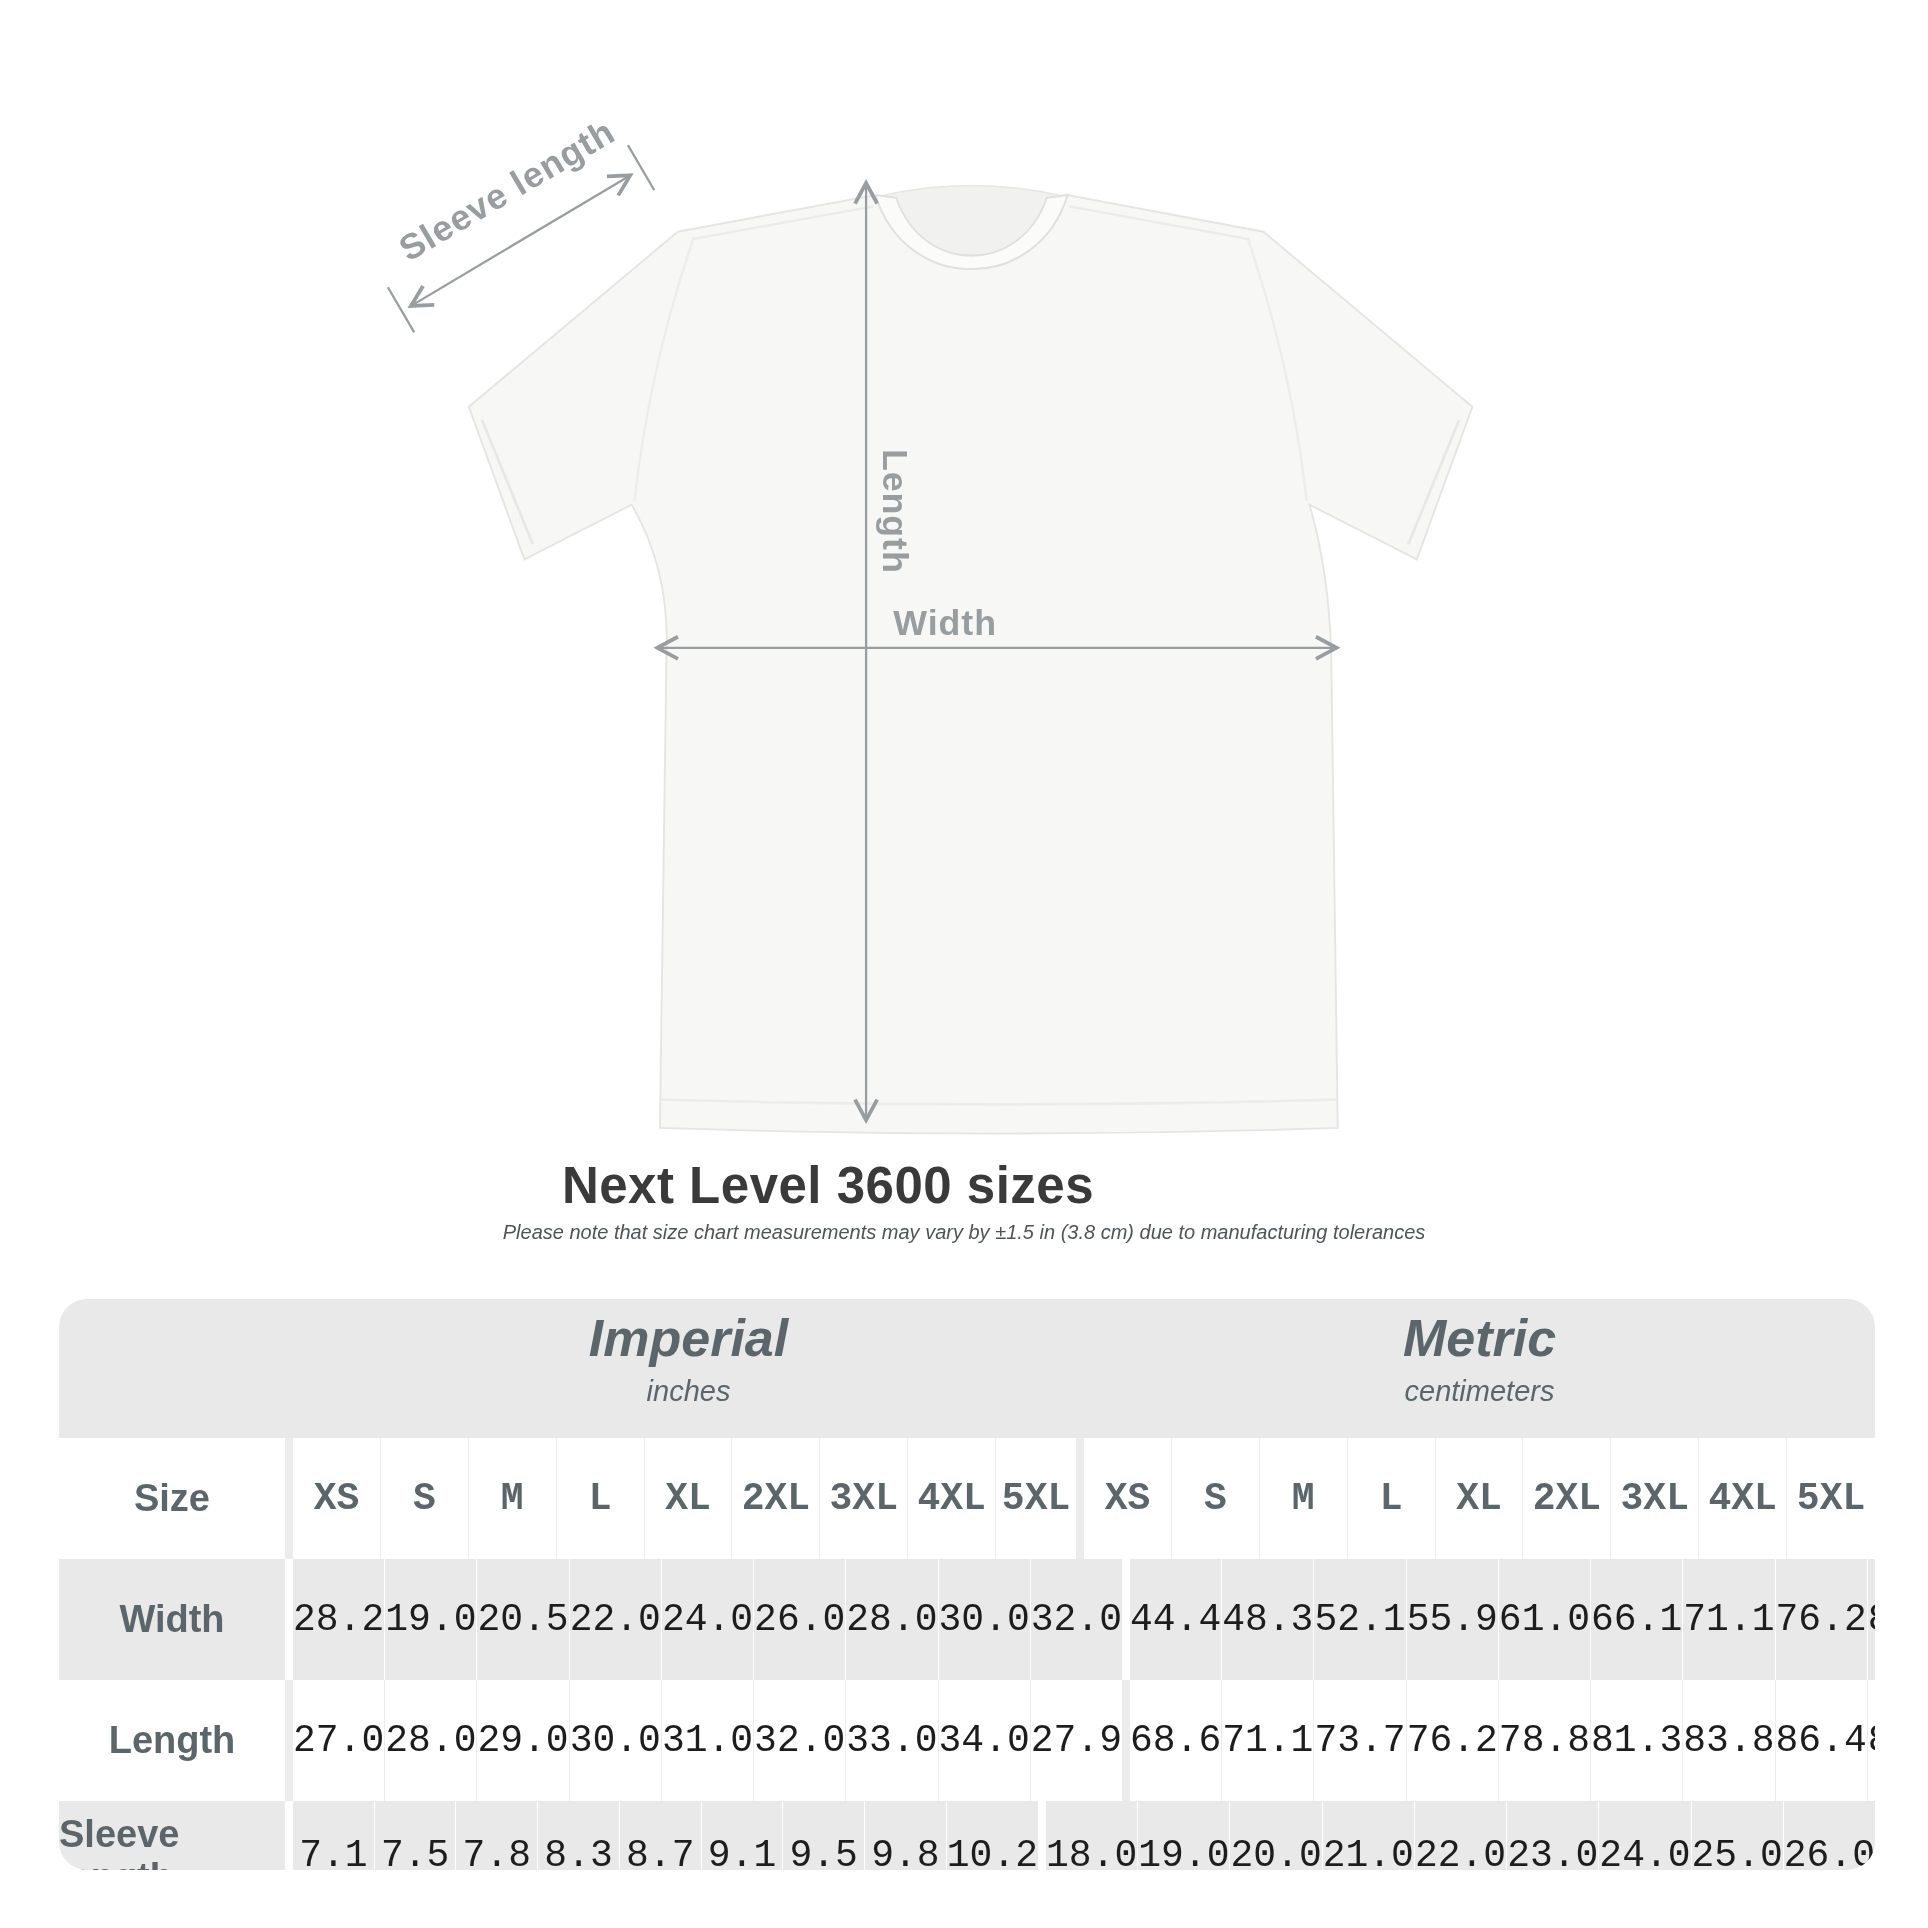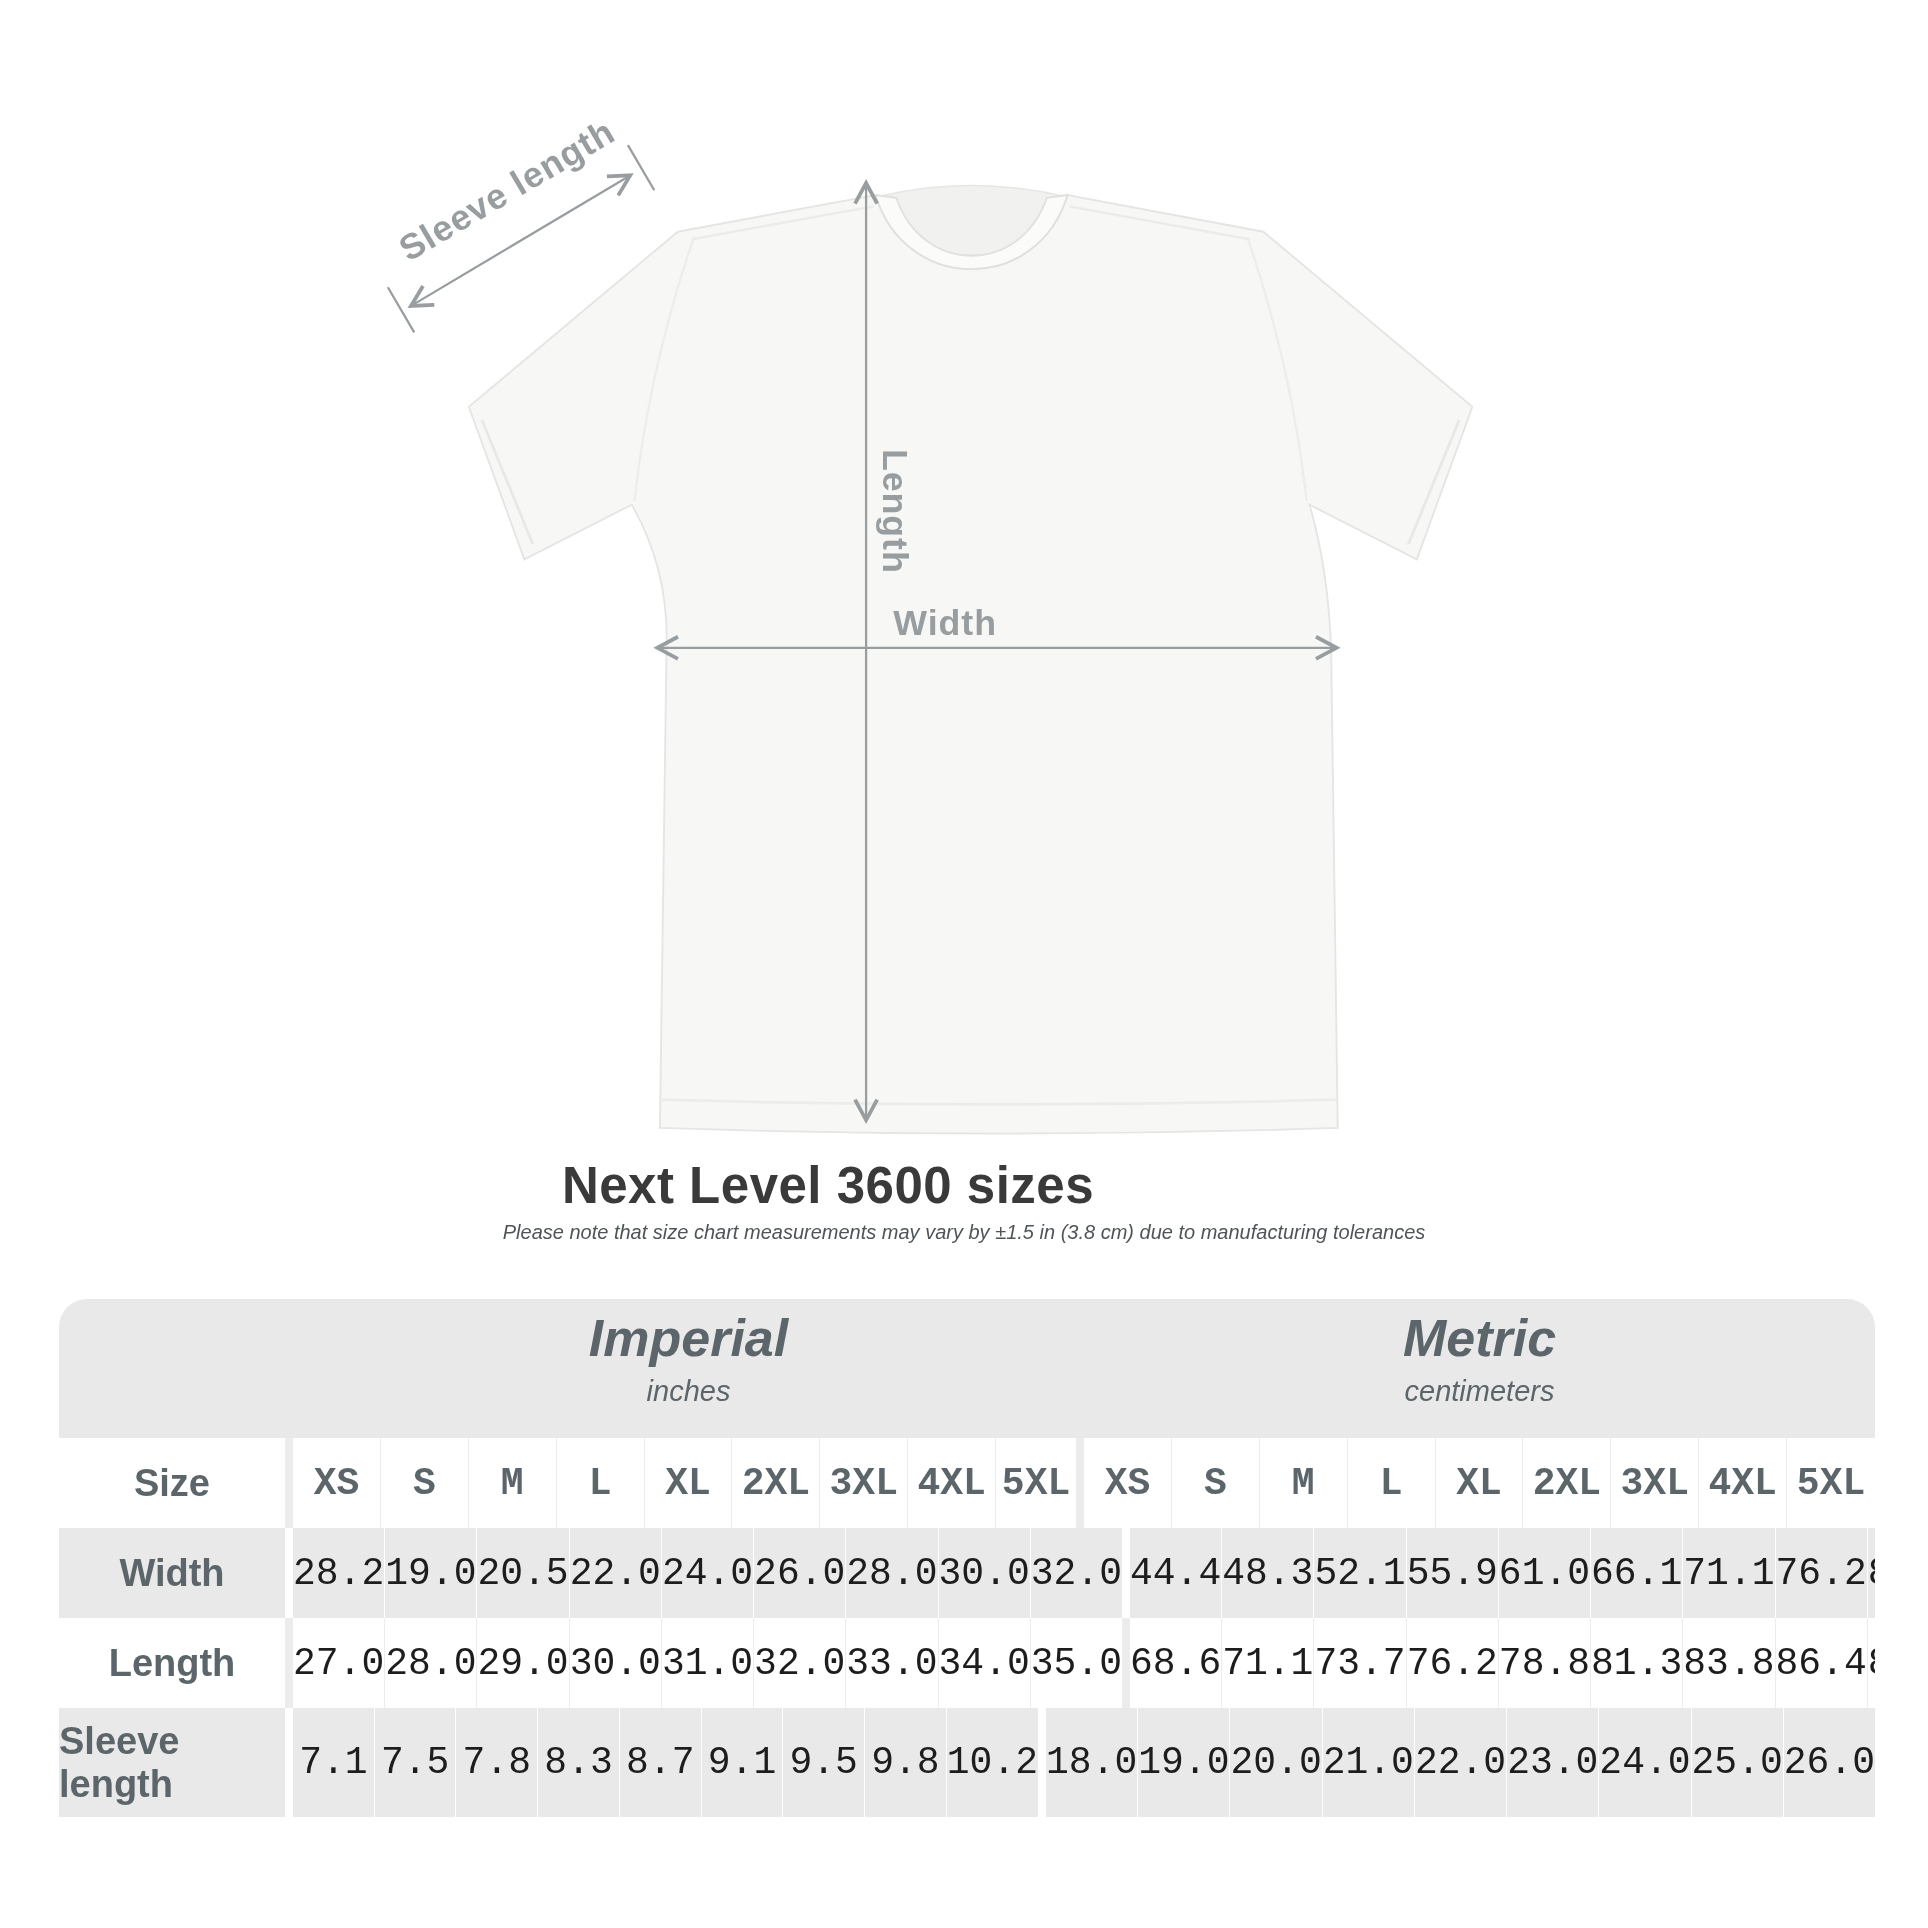--- a/index.html
+++ b/index.html
@@ -17,21 +17,21 @@
 
   
   .size-table{position:absolute;left:59px;top:1299px;width:1816px;height:571px;
               border-radius:28px;overflow:hidden;background:#ffffff;}
   .band{height:139px;background:#e9e9e9;display:grid;grid-template-columns:234px 1fr 1fr;}
   .band-group{display:flex;flex-direction:column;align-items:center;justify-content:center;
               padding-bottom:21px;gap:7.5px;color:#5c666a;}
   .band-title{font-size:52px;font-weight:bold;font-style:italic;}
   .band-sub{font-size:29px;font-style:italic;}
 
-  .trow{display:grid;grid-template-columns:234px 1fr;background:#ffffff;height:90px;}
+  .trow{display:grid;grid-template-columns:234px 1fr;background:#ffffff;height:121px;}
   .trow.gray{background:#e9e9e9;}
   .trow.last{height:109px;}
   .cell{display:flex;align-items:center;justify-content:center;}
   .cell.label{box-sizing:border-box;font-weight:bold;color:#5c666a;font-size:38px;
               border-right:8.5px solid #e9e9e9;}
   .trow.gray .cell.label{border-right-color:#ffffff;}
   .trow:not(.gray) .cell.label{border-right-color:#ececec;}
   .cells{display:grid;grid-template-columns:repeat(18,1fr);font-family:Liberation Mono, monospace;}
   .cells .cell{box-sizing:border-box;font-size:38px;color:#1d1d1d;border-right:1.9px solid #ececec;}
   .trow.gray .cells .cell{border-right-color:#ffffff;}
@@ -160,21 +160,21 @@
       <div class="cell label">Length</div>
       <div class="cells">
           <div class="cell">27.0</div>
           <div class="cell">28.0</div>
           <div class="cell">29.0</div>
           <div class="cell">30.0</div>
           <div class="cell">31.0</div>
           <div class="cell">32.0</div>
           <div class="cell">33.0</div>
           <div class="cell">34.0</div>
-          <div class="cell">35.0</div>
+          <div class="cell">27.9</div>
           <div class="cell">68.6</div>
           <div class="cell">71.1</div>
           <div class="cell">73.7</div>
           <div class="cell">76.2</div>
           <div class="cell">78.8</div>
           <div class="cell">81.3</div>
           <div class="cell">83.8</div>
           <div class="cell">86.4</div>
           <div class="cell">88.9</div>
         </div>

